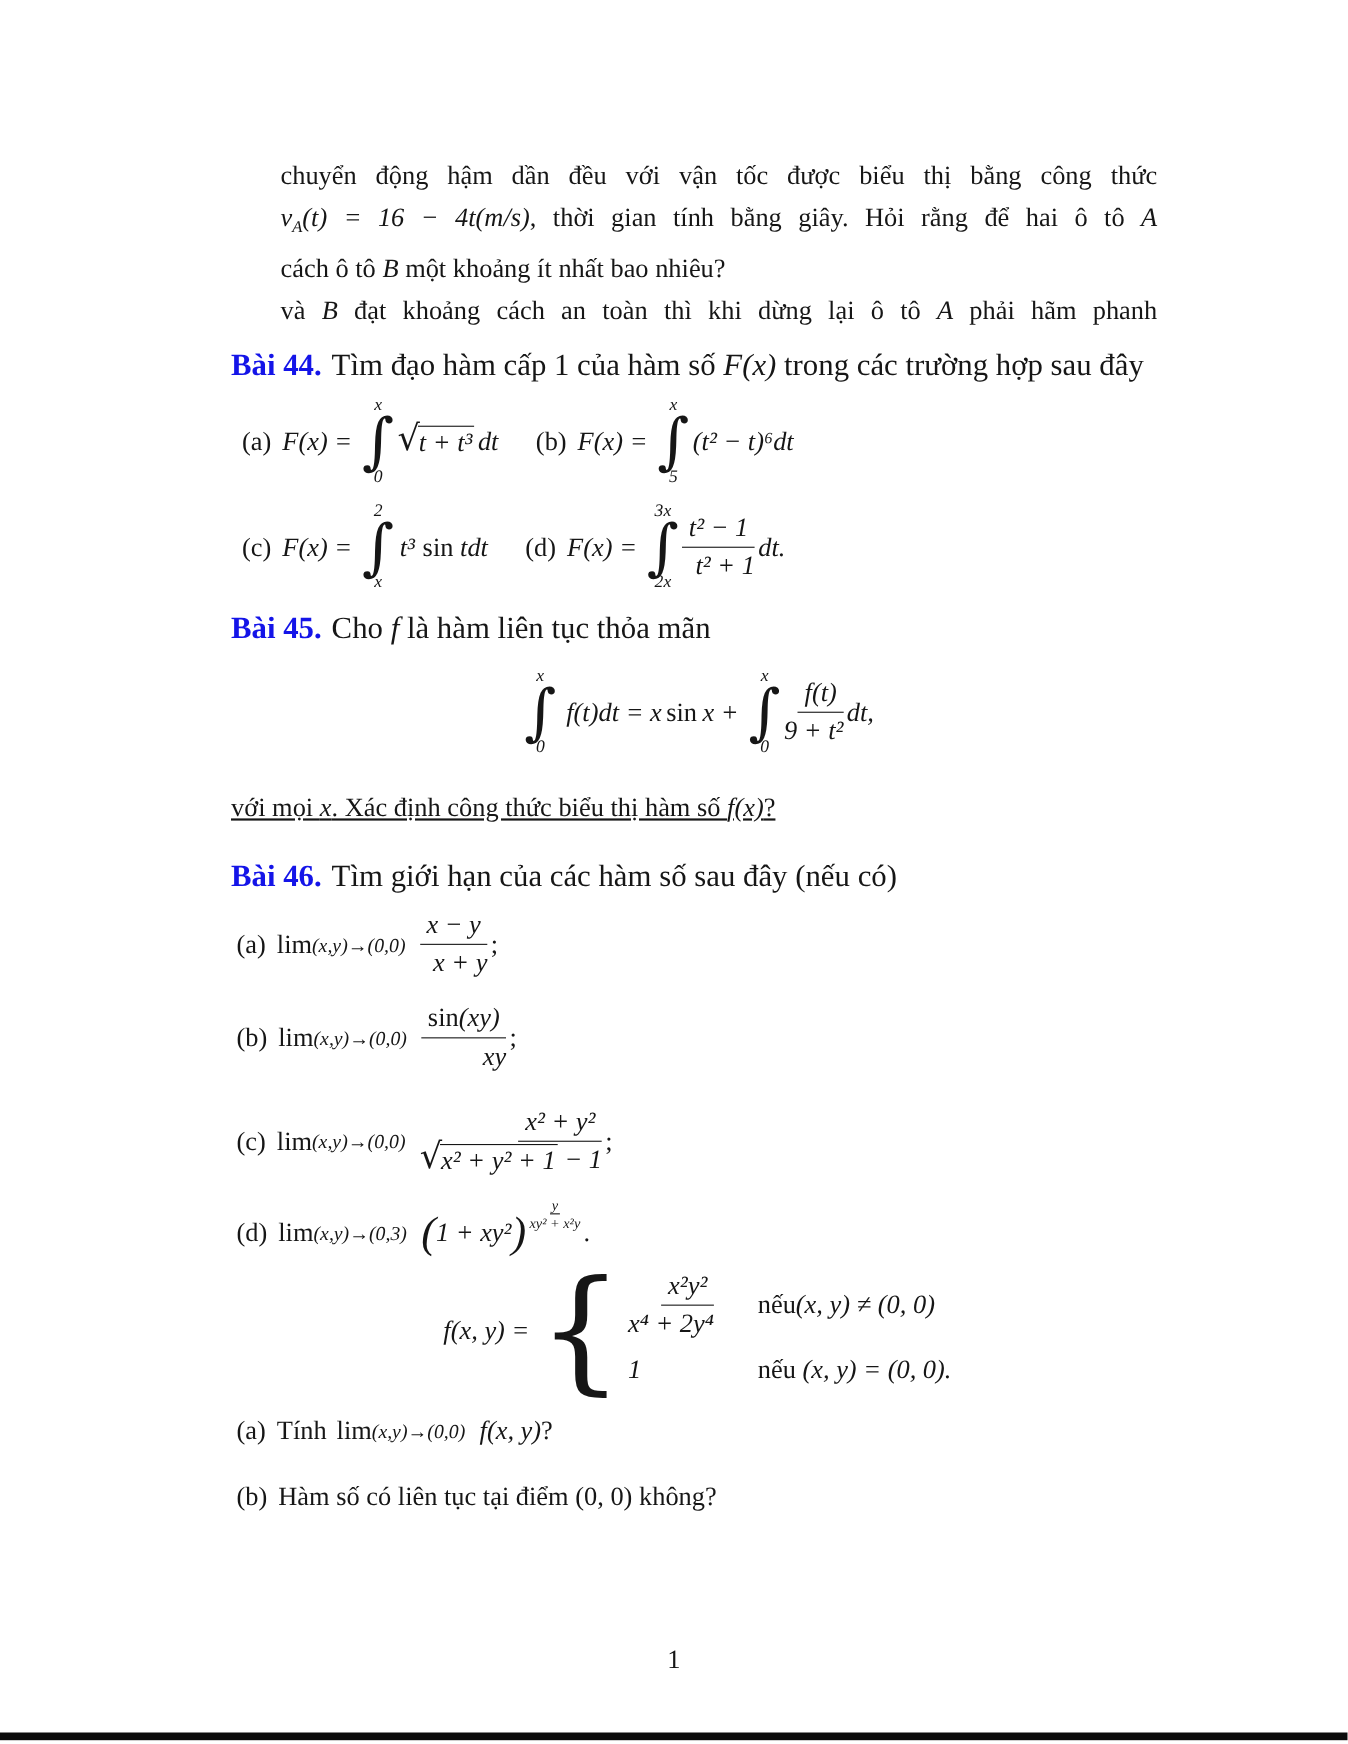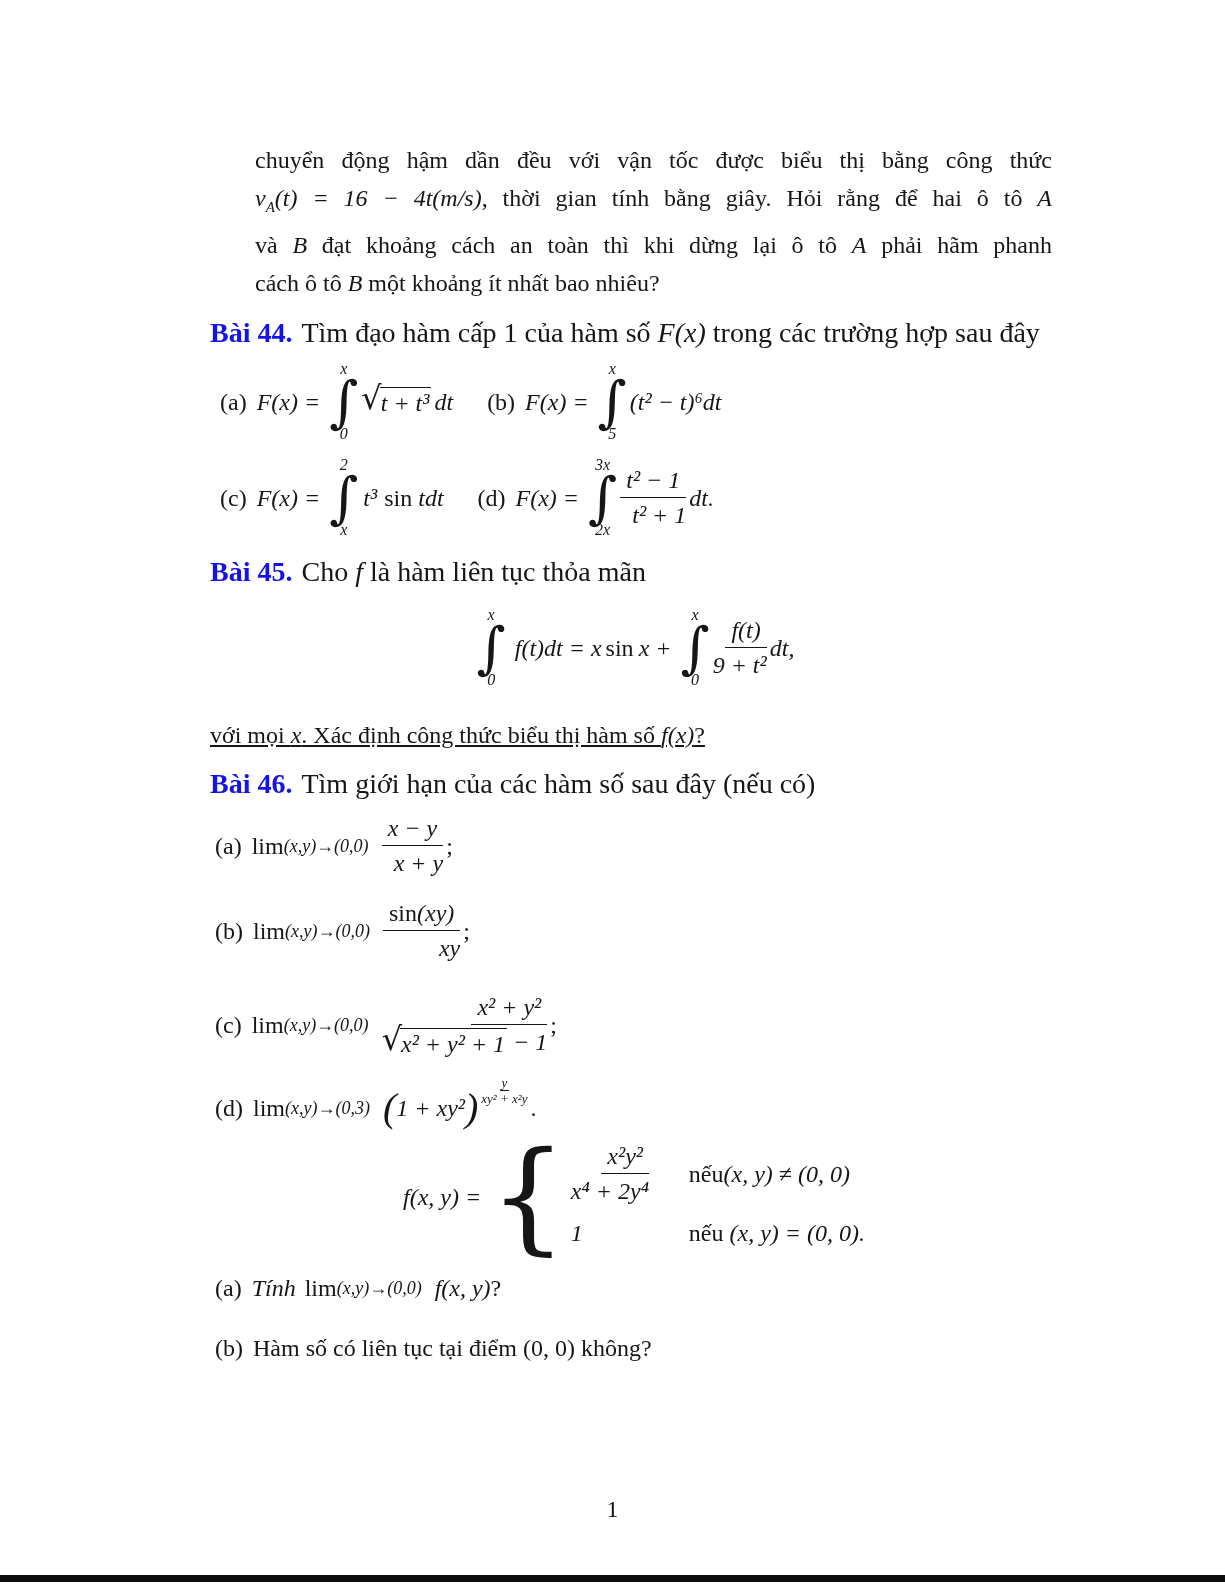--- a/index.html
+++ b/index.html
@@ -21,21 +21,21 @@
   
   .intro {padding-left:45px; width:797px;}
   .jline {text-align:justify; text-align-last:justify;}
   .jline.last {text-align:left; text-align-last:left;}
 
   
   .phead {font-size:28px; font-weight:normal; margin:0; line-height:38px;}
   .plabel {color:var(--label_blue,#1414e8); font-weight:bold; margin-right:9px;}
   .phead44 {margin-top:12px;}
   .phead45 {margin-top:7px;}
-  .phead46 {margin-top:11px;}
+  .phead46 {margin-top:24px;}
   .phead47 {margin-top:6px;}
 
   
   .itemrow {display:flex; align-items:center; gap:34px; padding-left:10px;}
   .row441 {margin-top:2px; height:96px;}
   .row442 {height:96px;}
   .item {display:flex; align-items:center;}
   .tag {margin-right:10px;}
   .lhs {margin-right:6px;}
   .post {margin-left:3px;}
@@ -88,39 +88,39 @@
   .brace {font-size:122px; line-height:0.85; font-weight:300;
           font-family:"DejaVu Serif","DejaVu Sans",serif; margin:0 4px 0 8px; font-style:normal;}
   .cases {display:flex; flex-direction:column;}
   .caserow {display:flex; align-items:center;}
   .caserow2 {margin-top:8px;}
   .caseval {min-width:118px; display:flex; justify-content:flex-start; align-items:center;}
   .gap6 {margin-right:6px;}
 
   .qrow {display:flex; align-items:center; padding-left:5px;}
   .qrowA {margin-top:6px; height:58px;}
-  .qrowA .pre {margin-right:9px;font-style:italic;}
+  .qrowA .pre {margin-right:9px;}
   .qrowB {margin-top:12px; height:38px;}
 
   .pagenum {position:absolute; top:1496px; left:0; width:100%; text-align:center;
             font-size:24px; color:var(--text,#161616);}
   .bottom-bar {position:absolute; left:0; bottom:3px; width:100%; height:7px;
                background:var(--bar,#0c0c0c);}
 </style>
 </head>
 <body>
 
 <div class="page">
   <main class="content">
 
     <section class="intro">
       <div class="jline"><span class="t">chuyển động  hậm dần đều với vận tốc được biểu thị bằng công thức</span></div>
       <div class="jline"><span class="m">v</span><sub class="msub">A</sub><span class="m">(t) = 16 − 4t(m/s)</span><span class="t">, thời gian tính bằng giây. Hỏi rằng để hai ô tô </span><span class="m">A</span></div>
+      <div class="jline last"><span class="t">cách ô tô </span><span class="m">B</span><span class="t"> một khoảng ít nhất bao nhiêu?</span></div>
       <div class="jline"><span class="t">và </span><span class="m">B</span><span class="t"> đạt khoảng cách an toàn thì khi dừng lại ô tô </span><span class="m">A</span><span class="t"> phải hãm phanh</span></div>
-      <div class="jline last"><span class="t">cách ô tô </span><span class="m">B</span><span class="t"> một khoảng ít nhất bao nhiêu?</span></div>
     </section>
 
     <h2 class="phead phead44"><span class="plabel">Bài 44.</span><span class="t">Tìm đạo hàm cấp 1 của hàm số </span><span class="m">F(x)</span><span class="t"> trong các trường hợp sau đây</span></h2>
 
     <div class="itemrow row441">
       <div class="item">
         <span class="t tag">(a)</span>
         <span class="m lhs">F(x) =</span>
         <span class="intcol">
             <span class="ilim">x</span>

